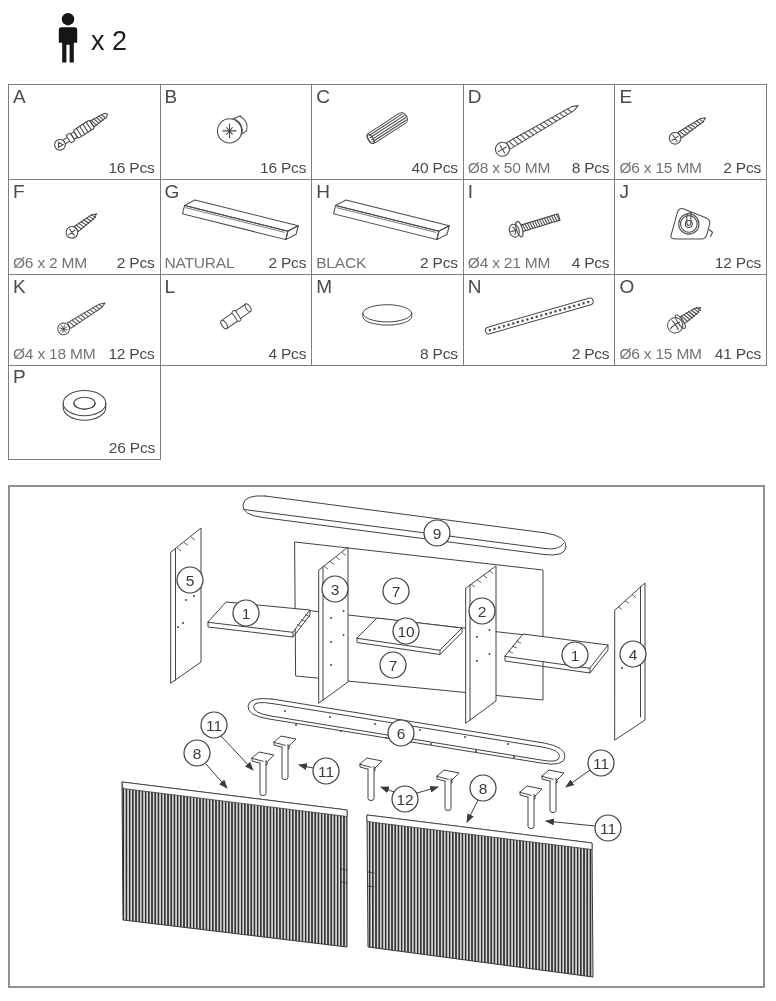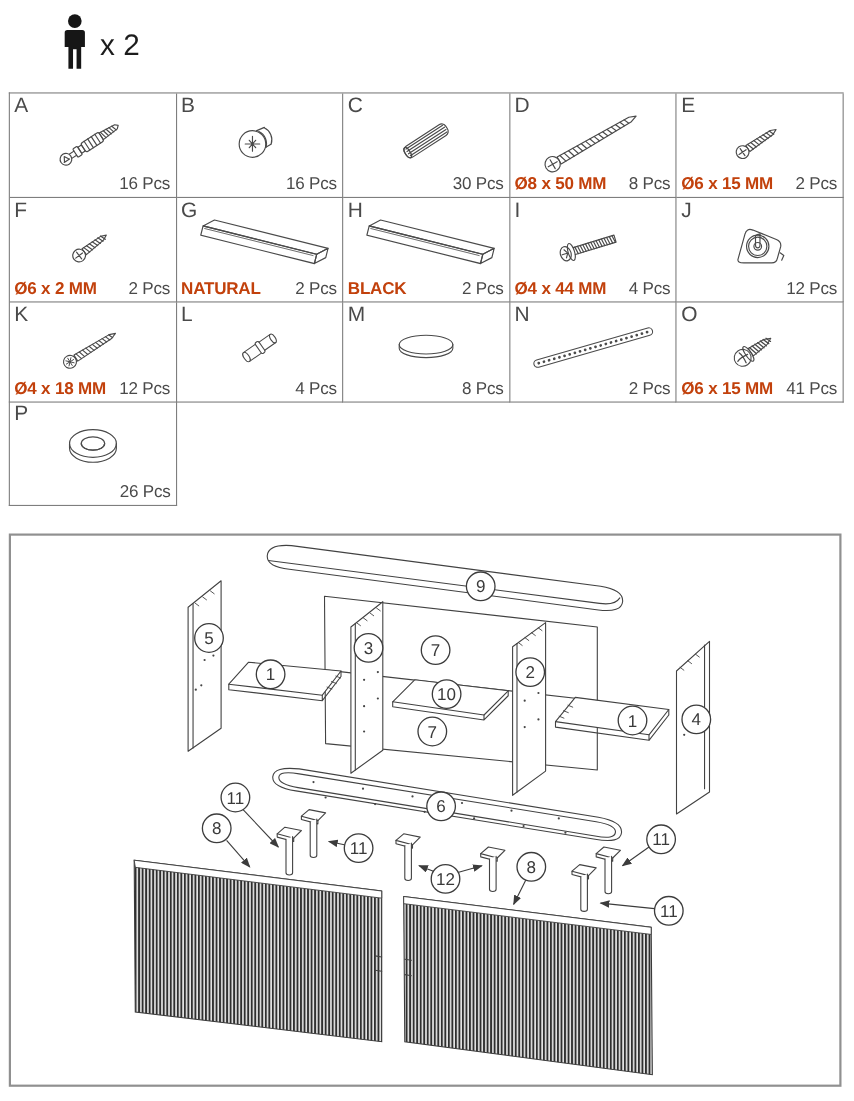--- a/index.html
+++ b/index.html
@@ -11,21 +11,21 @@
   
   .parts-table{position:absolute;left:8px;top:84px;width:759px;box-sizing:border-box;
       display:grid;grid-template-columns:repeat(5,1fr);grid-template-rows:95px 95px 91px;
       border-top:1px solid #7e7e7e;border-left:1px solid #7e7e7e;}
   .pcell{position:relative;border-right:1px solid #7e7e7e;border-bottom:1px solid #7e7e7e;box-sizing:border-box;}
   .pcell-single{position:absolute;left:8px;top:365px;width:153px;height:95px;box-sizing:border-box;
       border:1px solid #7e7e7e;border-top:none;}
   .cl{position:absolute;top:1px;left:4px;font-size:19px;color:#4a4a4a;}
   .ci{position:absolute;left:3px;right:3px;top:13px;bottom:21px;display:flex;align-items:center;justify-content:center;}
   .ci svg{width:100%;height:100%;}
-  .cs{position:absolute;bottom:2px;left:4px;font-size:15.5px;letter-spacing:-0.2px;color:#c2410c;white-space:nowrap;font-weight:bold;}
+  .cs{position:absolute;bottom:2px;left:4px;font-size:15.5px;letter-spacing:-0.2px;color:#737373;white-space:nowrap;}
   .cq{position:absolute;bottom:2px;right:5px;font-size:15.5px;letter-spacing:-0.2px;color:#4a4a4a;white-space:nowrap;}
   .ik{stroke:#4a4a4a;fill:none;stroke-width:1.1;stroke-linecap:round;stroke-linejoin:round;}
   
   .diagram-box{position:absolute;left:8px;top:485px;width:757px;height:503px;box-sizing:border-box;
       border:2px solid #909090;background:#fff;}
   .diagram-box svg{display:block;width:100%;height:100%;}
   .ln{stroke:#424242;fill:none;stroke-width:1;stroke-linecap:round;stroke-linejoin:round;}
   .lnw{stroke:#424242;fill:#fff;stroke-width:1;stroke-linecap:round;stroke-linejoin:round;}
   .dot{fill:#454545;stroke:none;}
   .hx{stroke:#424242;stroke-width:0.8;fill:none;}
@@ -91,21 +91,21 @@
       <div class="ci">
         <svg viewBox="0 0 140 62">
             <g class="ik" transform="translate(70,31) rotate(-33)">
           <rect x="-23" y="-6" width="46" height="12" rx="4.5"></rect>
           <path d="M-20,-3.7 h41 M-20.5,-1.3 h42 M-20.5,1.3 h42 M-20,3.7 h41"></path>
           <ellipse cx="-20.5" cy="0" rx="2.3" ry="5.6"></ellipse>
         </g>
           </svg>
       </div>
       <div class="cs"></div>
-      <div class="cq">30 Pcs</div>
+      <div class="cq">40 Pcs</div>
     </div>
 
     <div class="pcell">
       <div class="cl">D</div>
       <div class="ci">
         <svg viewBox="0 0 140 62">
             <g class="ik" transform="translate(70,31) rotate(-30)">
           <circle cx="-44" cy="0" r="7.2"></circle>
           <path d="M-44,-4.8 v9.6 M-48.8,0 h9.6"></path>
           <path d="M-37,-3.8 L40,-2.4 L46.5,0 L40,2.4 L-37,3.8 Z"></path>
@@ -187,21 +187,21 @@
         <svg viewBox="0 0 140 62">
             <g class="ik" transform="translate(70,31) rotate(-17)">
           <ellipse cx="-27" cy="0" rx="5" ry="6.8"></ellipse>
           <ellipse cx="-21.5" cy="0" rx="3" ry="8.3"></ellipse>
           <path d="M-27.5,-4 l2.5,4 l-2.5,4 M-30.5,0 h5"></path>
           <path d="M-18.6,-3.4 h40 M-18.6,3.4 h40 M21.4,-3.4 v6.8"></path>
           <path d="M-17,-3.4 l1.3,6.8 M-14.4,-3.4 l1.3,6.8 M-11.8,-3.4 l1.3,6.8 M-9.2,-3.4 l1.3,6.8 M-6.6,-3.4 l1.3,6.8 M-4,-3.4 l1.3,6.8 M-1.4,-3.4 l1.3,6.8 M1.2,-3.4 l1.3,6.8 M3.8,-3.4 l1.3,6.8 M6.4,-3.4 l1.3,6.8 M9,-3.4 l1.3,6.8 M11.6,-3.4 l1.3,6.8 M14.2,-3.4 l1.3,6.8 M16.8,-3.4 l1.3,6.8 M19.4,-3.4 l1.3,6.8"></path>
         </g>
           </svg>
       </div>
-      <div class="cs">Ø4 x 44 MM</div>
+      <div class="cs">Ø4 x 21 MM</div>
       <div class="cq">4 Pcs</div>
     </div>
 
     <div class="pcell">
       <div class="cl">J</div>
       <div class="ci">
         <svg viewBox="0 0 140 62">
             <g class="ik" transform="translate(70,30)">
           <path d="M-20,14 L-13.5,-9.5 Q-12,-15.5 -6,-13.3 L16,-4.5 Q21,-2.5 20,2.5 L17,13 Q16,17.8 11,17.5 L-14.5,17.5 Q-21,17.5 -20,14 Z"></path>
           <circle cx="-1.5" cy="2" r="10.5"></circle>

